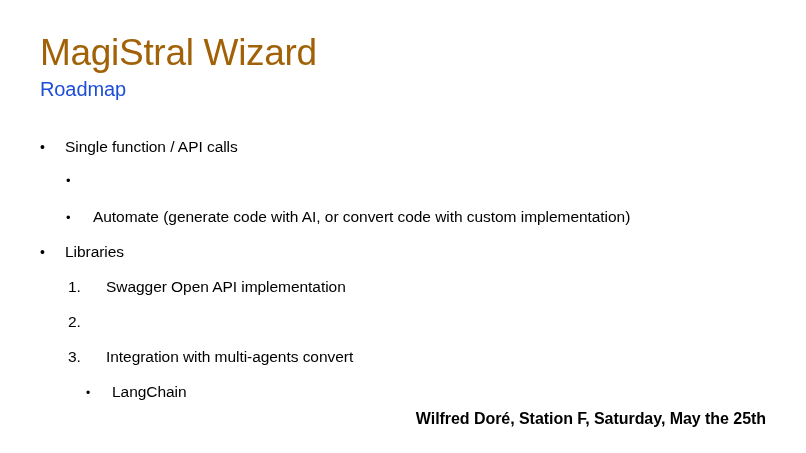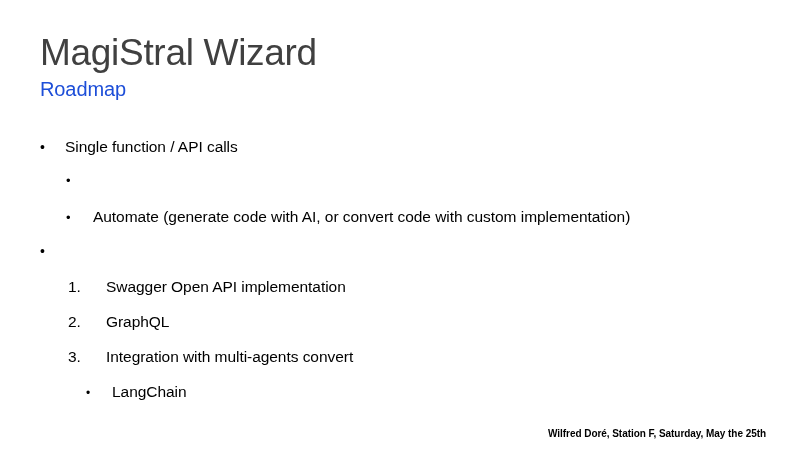--- a/index.html
+++ b/index.html
@@ -24,21 +24,21 @@
   .slide-header {
     position: absolute;
     left: 40px;
     top: 32px;
     width: 720px;
   }
   .slide-title {
     font-size: 37px;
     line-height: 42px;
     font-weight: 400;
-    color: #404040;
+    color: #a16207;
     letter-spacing: -0.3px;
     margin: 0;
     white-space: nowrap;
   }
   .slide-subtitle {
     font-size: 20px;
     line-height: 26px;
     font-weight: 400;
     color: #1d4ed8;
     letter-spacing: -0.1px;
@@ -86,22 +86,22 @@
   .lvl2 .marker  { width: 19px; font-size: 13px; }
   .lvl2n .marker { width: 30px; font-size: 15.5px; }
   .lvl3 .marker  { width: 18px; font-size: 12px; }
 
   .bold { font-weight: 400; }
 
   
   .slide-footer {
     position: absolute;
     right: 40px;
-    bottom: 14px;
-    font-size: 10px;
+    bottom: 25px;
+    font-size: 16px;
     font-weight: 700;
     color: #000000;
     letter-spacing: -0.05px;
     white-space: nowrap;
     text-align: right;
   }
 </style>
 </head>
 <body>
 
@@ -123,30 +123,30 @@
       <span class="marker">•</span>
     </div>
 
     <div class="outline-row lvl2">
       <span class="marker">•</span>
       <span class="row-text"><span>Automate (</span><span class="bold">generate code with AI</span><span>, or convert code with custom implementation)</span></span>
     </div>
 
     <div class="outline-row lvl1">
       <span class="marker">•</span>
+      <span class="row-text">Libraries</span>
     </div>
 
     <div class="outline-row lvl2n">
       <span class="marker">1.</span>
       <span class="row-text">Swagger Open API implementation</span>
     </div>
 
     <div class="outline-row lvl2n">
       <span class="marker">2.</span>
-      <span class="row-text">GraphQL</span>
     </div>
 
     <div class="outline-row lvl2n">
       <span class="marker">3.</span>
       <span class="row-text">Integration with multi-agents convert</span>
     </div>
 
     <div class="outline-row lvl3">
       <span class="marker">•</span>
       <span class="row-text">LangChain</span>

